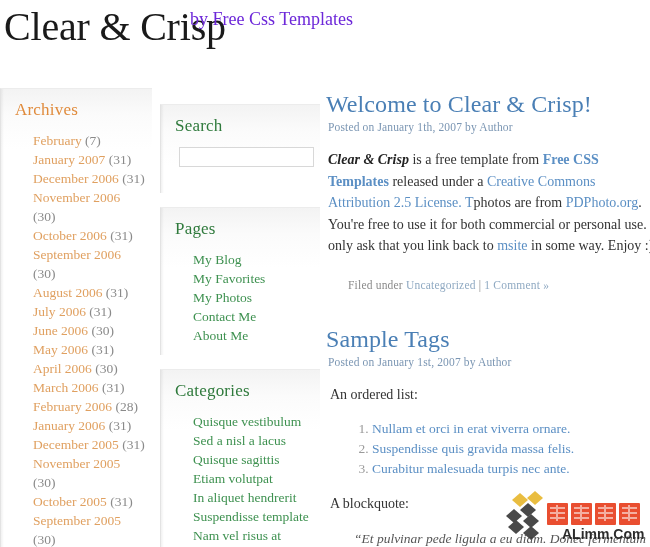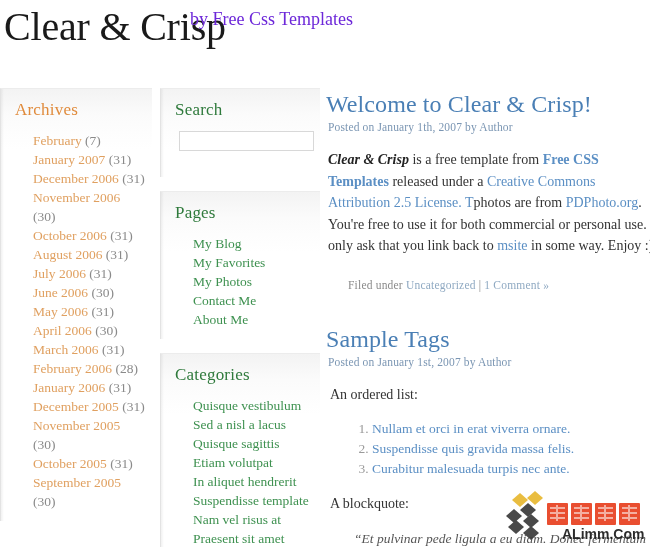--- a/index.html
+++ b/index.html
@@ -100,21 +100,21 @@
     margin: 0;
     white-space: normal;
   }
   .box ul li a {
     text-decoration: none;
   }
   .list-orange li a { color: #e0a060; }
   .list-orange li { color: #8a8a8a; }
   .list-green  li a { color: #3e9150; }
 
-  #search-box { padding-bottom: 26px; }
+  #search-box { padding-bottom: 26px; margin-top: 16px; }
   #search-input {
     display: block;
     width: 135px;
     height: 20px;
     margin-left: 4px;
     border: 1px solid #d8d8d8;
     background: #ffffff;
     font-family: "Liberation Sans", sans-serif;
     font-size: 12px;
     padding: 1px 4px;
@@ -211,20 +211,21 @@
 
   <div id="col-left">
     <div class="box" id="archives-box">
       <h2 class="box-title orange">Archives</h2>
       <ul class="list-orange" id="archives-list">
           <li><a href="#">February</a><span> (7)</span></li>
           <li><a href="#">January 2007</a><span> (31)</span></li>
           <li><a href="#">December 2006</a><span> (31)</span></li>
           <li><a href="#">November 2006</a><span> (30)</span></li>
           <li><a href="#">October 2006</a><span> (31)</span></li>
+          <li><a href="#">September 2006</a><span> (30)</span></li>
           <li><a href="#">August 2006</a><span> (31)</span></li>
           <li><a href="#">July 2006</a><span> (31)</span></li>
           <li><a href="#">June 2006</a><span> (30)</span></li>
           <li><a href="#">May 2006</a><span> (31)</span></li>
           <li><a href="#">April 2006</a><span> (30)</span></li>
           <li><a href="#">March 2006</a><span> (31)</span></li>
           <li><a href="#">February 2006</a><span> (28)</span></li>
           <li><a href="#">January 2006</a><span> (31)</span></li>
           <li><a href="#">December 2005</a><span> (31)</span></li>
           <li><a href="#">November 2005</a><span> (30)</span></li>

